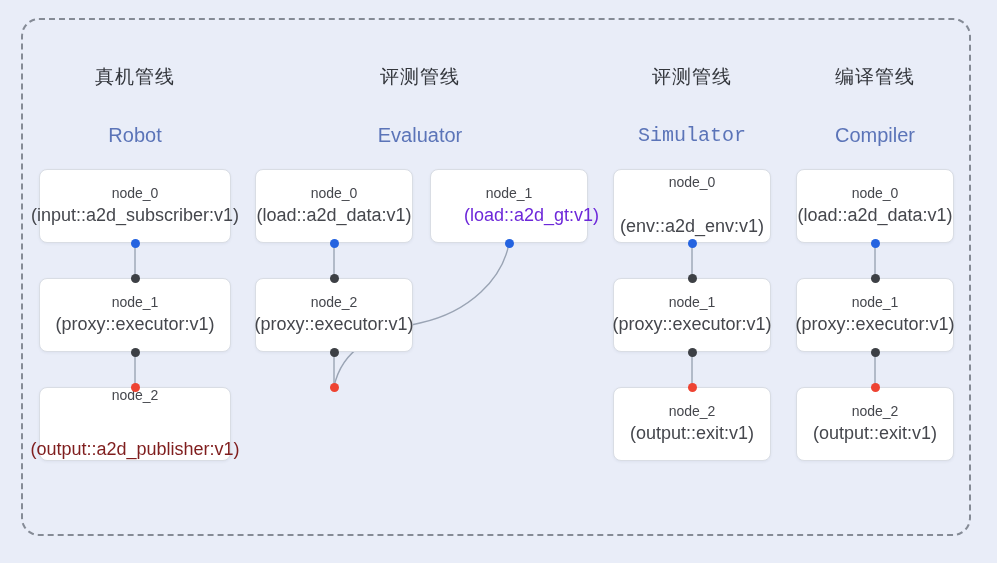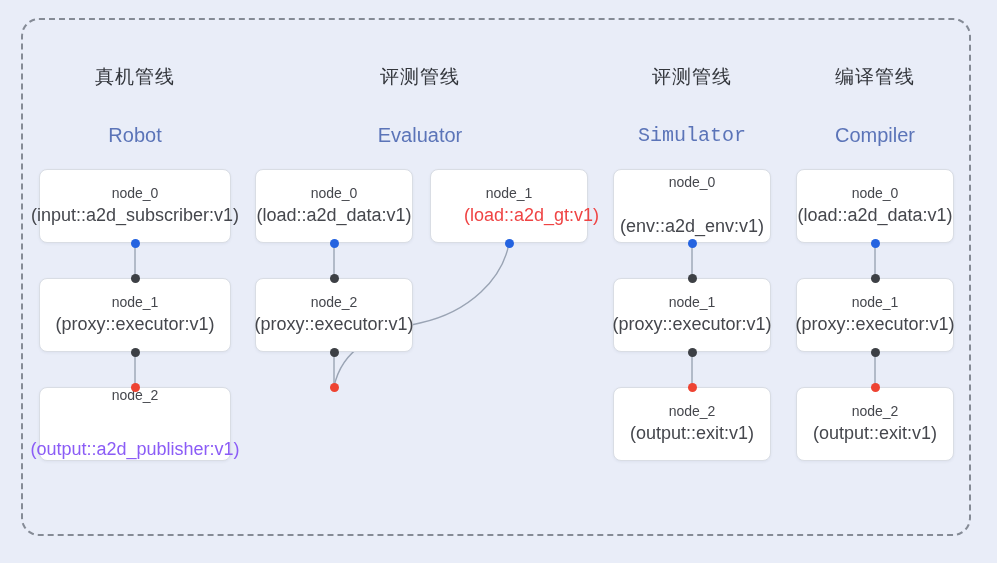--- a/index.html
+++ b/index.html
@@ -104,35 +104,35 @@
     <div class="node" style="left: 39px; top: 169px; width: 192px; height: 74px; background: rgb(255, 255, 255); border-color: rgb(217, 221, 228);">
       <span class="n-name" style="color: rgb(69, 71, 77);">node_0</span>
       <span class="n-type" style="color: rgb(69, 71, 77);">(input::a2d_subscriber:v1)</span>
     </div>
     <div class="node" style="left: 39px; top: 278px; width: 192px; height: 74px; background: rgb(255, 255, 255); border-color: rgb(217, 221, 228);">
       <span class="n-name" style="color: rgb(69, 71, 77);">node_1</span>
       <span class="n-type" style="color: rgb(69, 71, 77);">(proxy::executor:v1)</span>
     </div>
     <div class="node" style="left: 39px; top: 387px; width: 192px; height: 74px; background: rgb(255, 255, 255); border-color: rgb(217, 221, 228);">
       <span class="n-name" style="color: rgb(69, 71, 77);">node_2</span>
-      <span class="n-type" style="color: #8b5cf6; margin-top: 32px;">(output::a2d_publisher:v1)</span>
+      <span class="n-type" style="color: #7f1d1d; margin-top: 32px;">(output::a2d_publisher:v1)</span>
     </div>
     <span class="port" style="left: 130.5px; top: 238.5px; background: rgb(36, 99, 224);"></span>
     <span class="port" style="left: 130.5px; top: 273.5px; background: rgb(61, 64, 69);"></span>
     <span class="port" style="left: 130.5px; top: 347.5px; background: rgb(61, 64, 69);"></span>
     <span class="port" style="left: 130.5px; top: 382.5px; background: rgb(238, 67, 50);"></span>
     <div class="title-zh" style="left: 420px; top: 64px; color: rgb(51, 54, 60);">评测管线</div>
     <div class="title-en" style="left: 420px; top: 124px; color: rgb(91, 116, 184);">Evaluator</div>
     <div class="node" style="left: 255px; top: 169px; width: 158px; height: 74px; background: rgb(255, 255, 255); border-color: rgb(217, 221, 228);">
       <span class="n-name" style="color: rgb(69, 71, 77);">node_0</span>
       <span class="n-type" style="color: rgb(69, 71, 77);">(load::a2d_data:v1)</span>
     </div>
     <div class="node" style="left: 430px; top: 169px; width: 158px; height: 74px; background: rgb(255, 255, 255); border-color: rgb(217, 221, 228);">
       <span class="n-name" style="color: rgb(69, 71, 77);">node_1</span>
-      <span class="n-type" style="color: #ef4444; margin-left: 45px;">(load::a2d_gt:v1)</span>
+      <span class="n-type" style="color: #6d28d9; margin-left: 45px;">(load::a2d_gt:v1)</span>
     </div>
     <div class="node" style="left: 255px; top: 278px; width: 158px; height: 74px; background: rgb(255, 255, 255); border-color: rgb(217, 221, 228);">
       <span class="n-name" style="color: rgb(69, 71, 77);">node_2</span>
       <span class="n-type" style="color: rgb(69, 71, 77);">(proxy::executor:v1)</span>
     </div>
     <span class="port" style="left: 329.5px; top: 238.5px; background: rgb(36, 99, 224);"></span>
     <span class="port" style="left: 504.5px; top: 238.5px; background: rgb(36, 99, 224);"></span>
     <span class="port" style="left: 329.5px; top: 273.5px; background: rgb(61, 64, 69);"></span>
     <span class="port" style="left: 329.5px; top: 347.5px; background: rgb(61, 64, 69);"></span>
     <span class="port" style="left: 329.5px; top: 382.5px; background: rgb(238, 67, 50);"></span>

